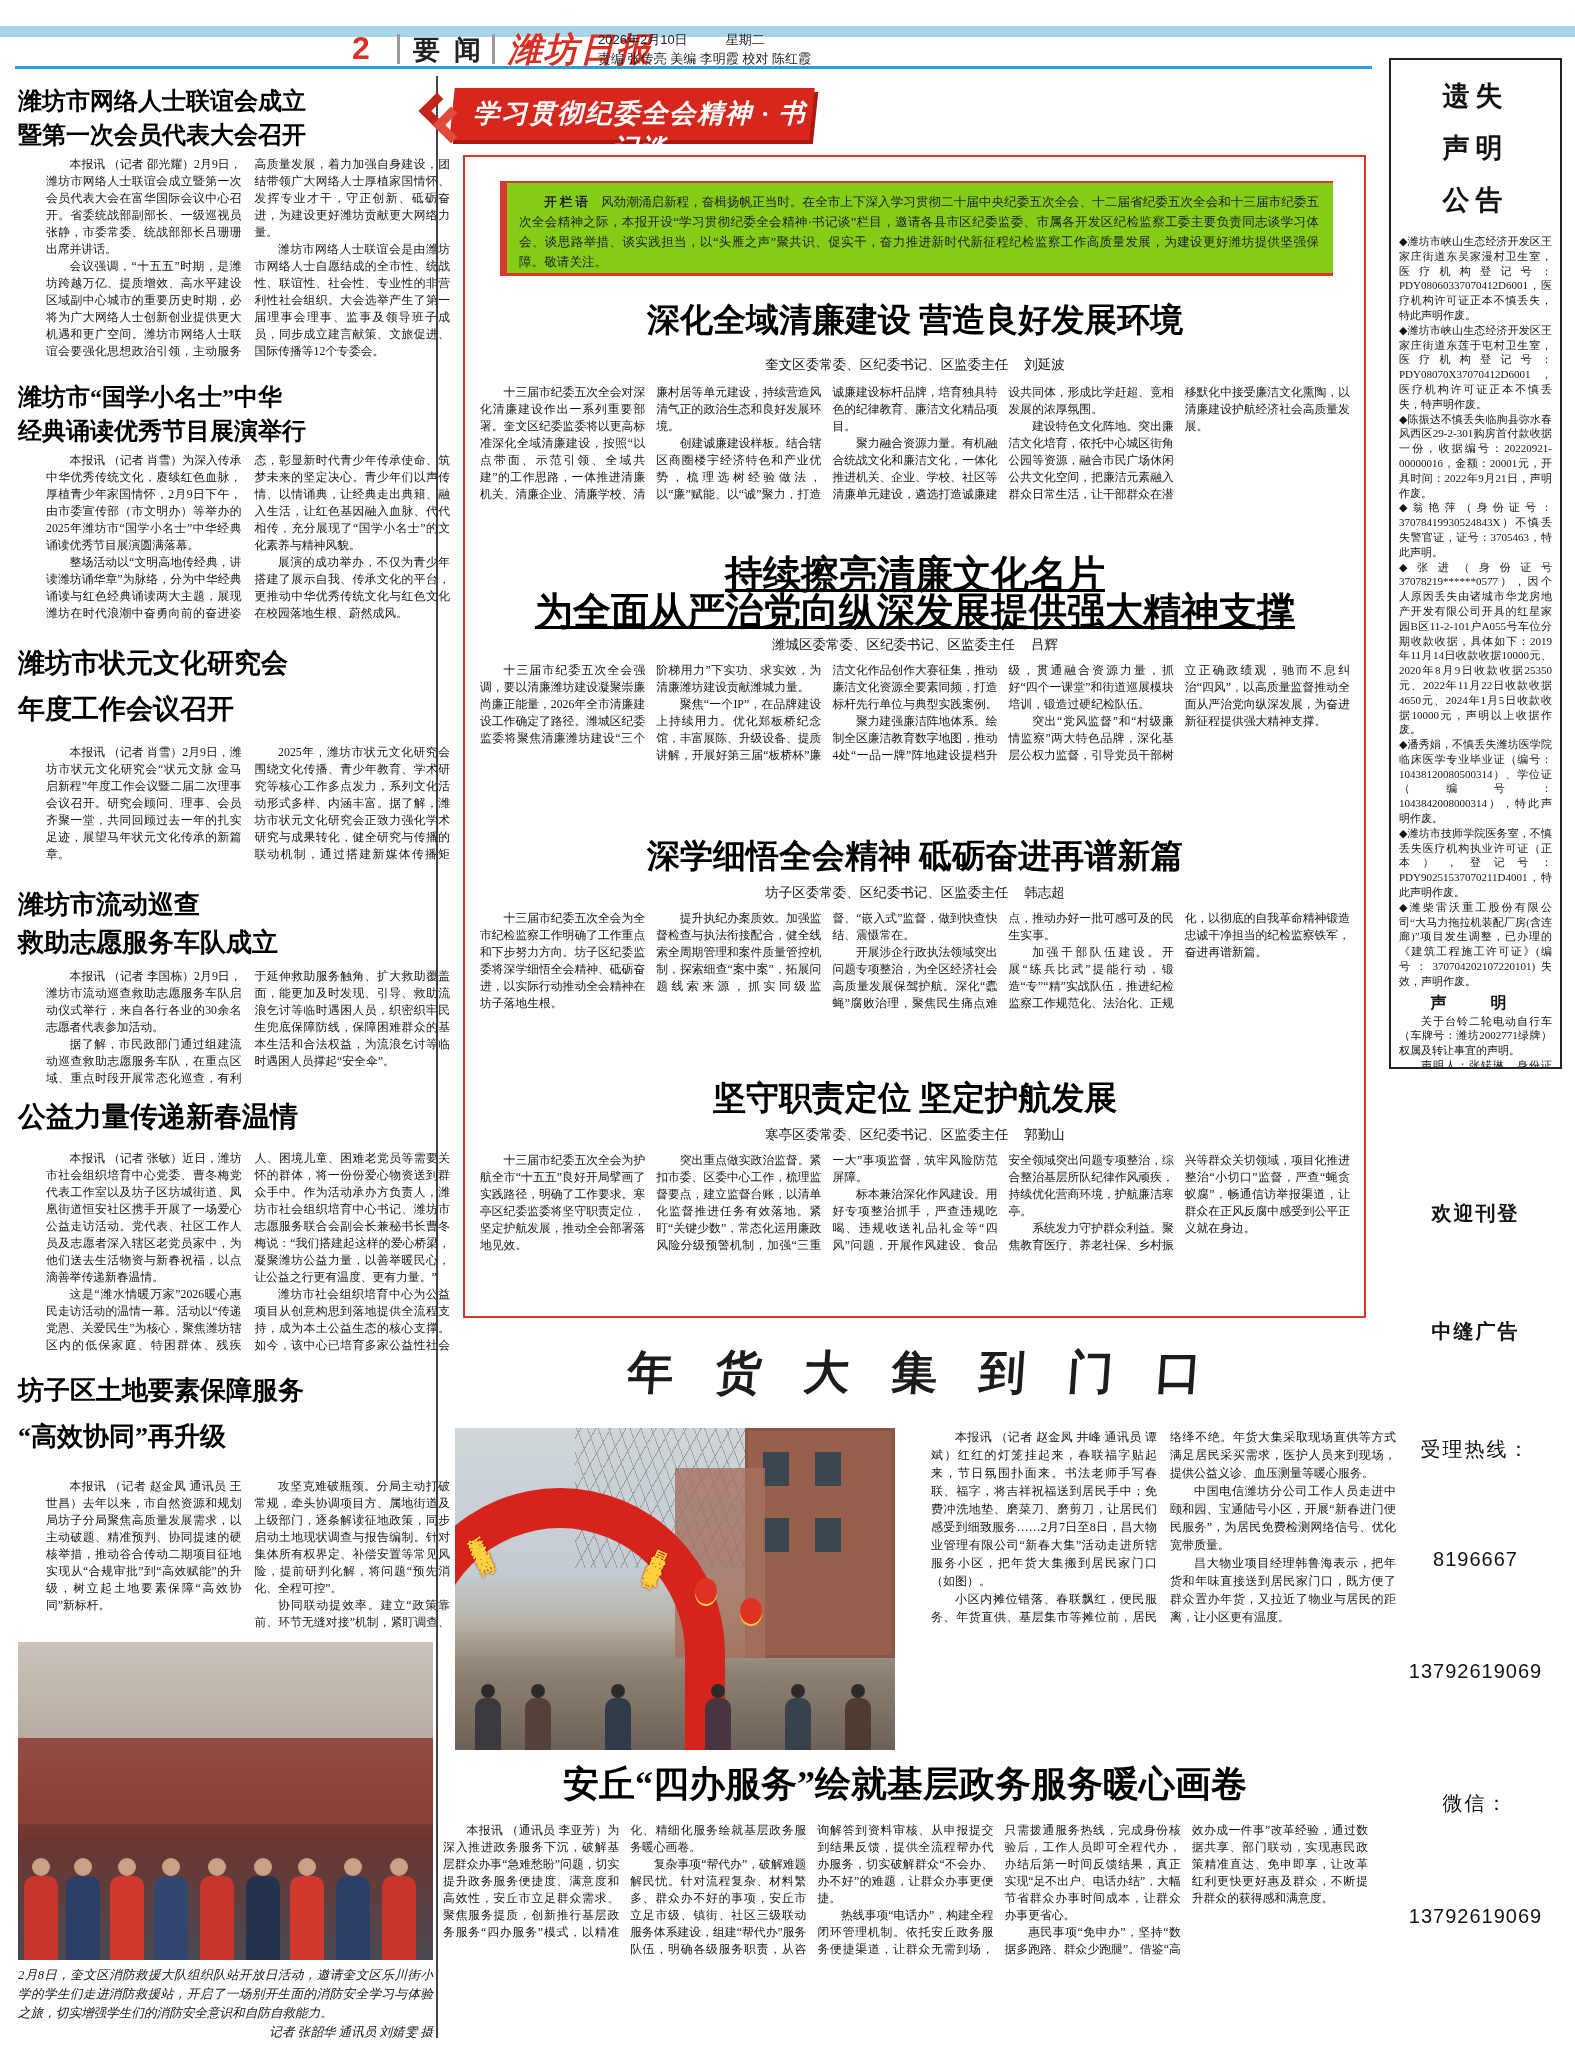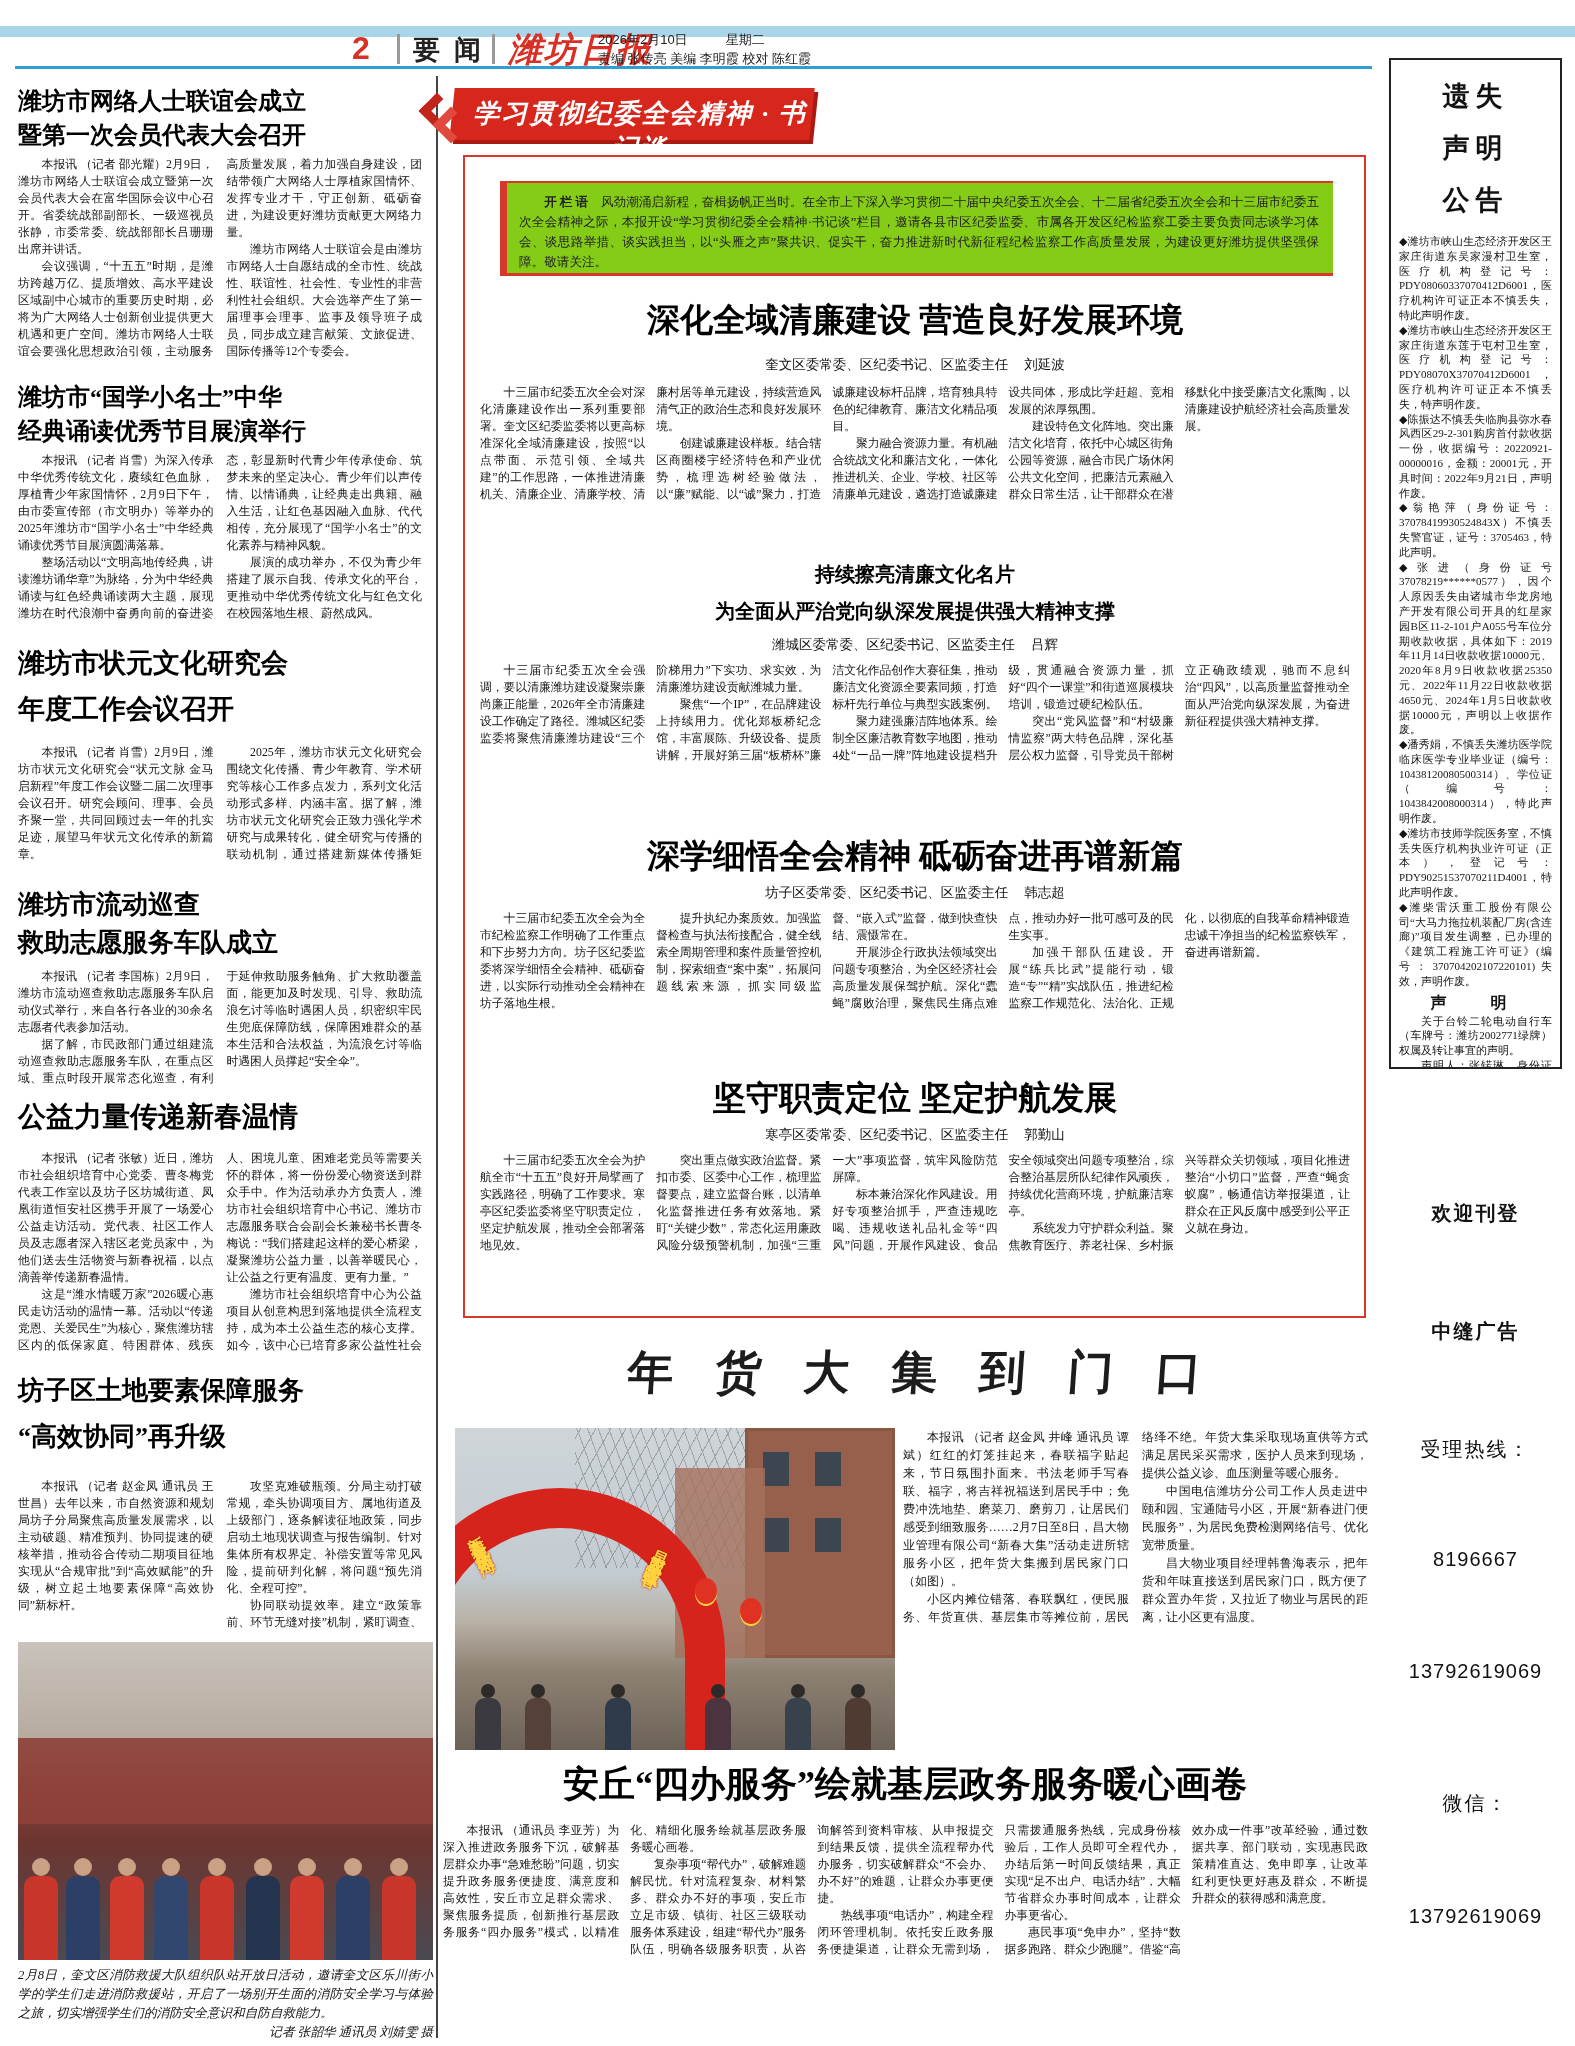--- a/index.html
+++ b/index.html
@@ -18,21 +18,21 @@
   .vbar { width:3px; height:30px; background:#9a9a9a; top:34px; }
   .section-name { left:413px; top:32px; font-size:27px; font-weight:bold; letter-spacing:14px; color:#222; }
   .masthead { left:508px; top:27px; font-size:34px; font-weight:bold; font-style:italic; color:#d93025; letter-spacing:2px; }
   .dateblock { left:598px; top:30px; font-size:13px; line-height:19px; color:#222; font-family:"Liberation Sans",sans-serif; }
   .dateblock .wd { margin-left:38px; }
 
   
   .lt-title { font-weight:bold; text-align:left; font-size:24px; line-height:34px; color:#000; }
   .body-text { font-size:11.8px; line-height:17px; text-align:justify; color:#141414; }
   .body-text .para { text-indent:2em; margin:0; }
-  .cols2 { column-count:2; column-gap:13px; }
+  .cols2 { column-count:2; column-gap:13px;margin-left:28px; }
   .cols5 { column-count:5; column-gap:11px; }
   .clip { overflow:hidden; }
 
   .divider-v { left:436px; top:76px; width:2px; height:1962px; background:#444; }
 
   
   .bigbox { left:463px; top:155px; width:903px; height:1163px; border:2.5px solid #d6392c; }
   .banner { left:452px; top:88px; width:360px; height:52px; background:#d7271d; transform:skewX(-6deg);
             box-shadow:4px 4px 0 #a91a12; }
   .banner-text { left:470px; top:96px; width:340px; text-align:center; color:#fff;
@@ -42,21 +42,21 @@
   .chev2 { left:438px; top:112px; transform:rotate(45deg); border-color:#e0493c; }
 
   .introbox { left:500px; top:181px; width:833px; height:95px; background:#84cc16;
               border-left:7px solid #d6392c; border-top:2px solid #d6392c; border-bottom:3px solid #d6392c;
               padding:9px 14px 6px 12px; }
   .intro-p { font-size:12.6px; line-height:20px; text-align:justify; text-indent:2em; color:#222; }
   .intro-p b { letter-spacing:3px; margin-right:10px; }
 
   .m-head { text-align:center; font-weight:bold; color:#000; }
   .m-head-1l { font-size:33px; line-height:40px; }
-  .m-head-2l { font-size:20px; line-height:37px; }
+  .m-head-2l { font-size:38px; line-height:37px;text-decoration:underline; }
   .byline { text-align:center; font-size:13.5px; color:#111; }
   .byline .nm { margin-left:16px; }
 
   
   .nh-title { left:463px; top:1342px; width:903px; text-align:center; font-size:46px; font-weight:bold;
               letter-spacing:42px; text-indent:42px; color:#1c1c1c; transform:skewX(-4deg); }
   .photo { overflow:hidden; }
   .nh-photo { left:455px; top:1428px; width:440px; height:322px;
               background:linear-gradient(#cfd5d9 0%,#c3ccd2 45%,#b9b2a6 60%,#8e8273 75%,#6d6258 100%); }
   .nh-bldg { position:absolute; right:0; top:0; width:150px; height:230px; background:#96604c;

